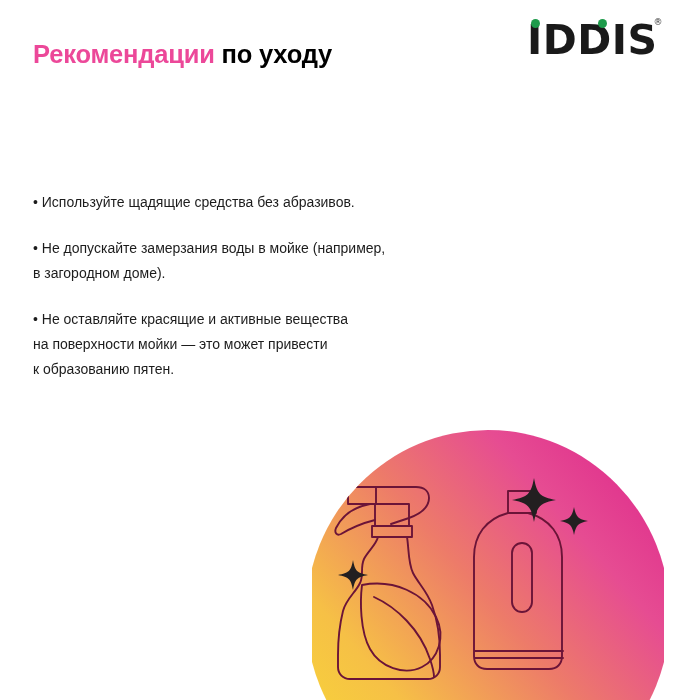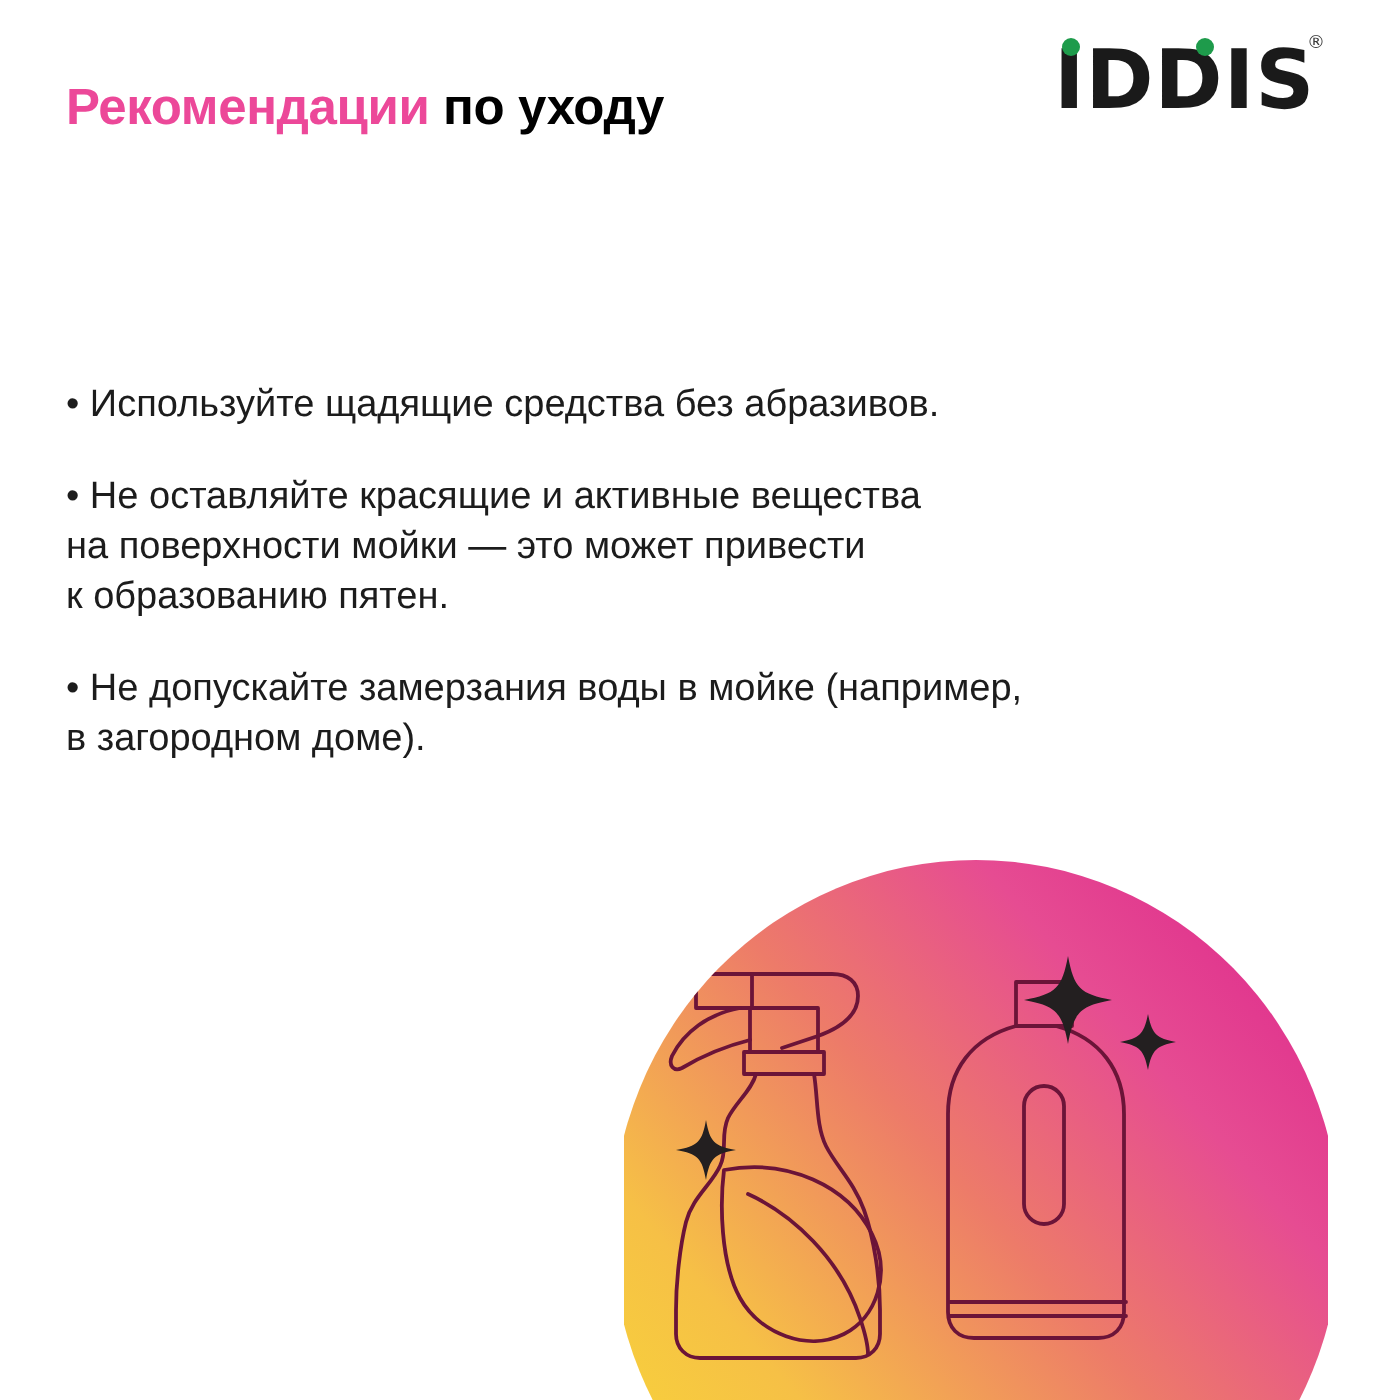--- a/index.html
+++ b/index.html
@@ -112,21 +112,21 @@
   
   .care-list {
     position:absolute;
     left:33px;
     top:190px;
     width:620px;
   }
 
   .care-item {
     color:#1c1c1c;
-    font-size:19px;
+    font-size:14px;
     line-height:25px;
     margin-bottom:21px;
     white-space:pre-line;
   }
   .care-item:last-child { margin-bottom:0; }
 
   
   .blob-wrap {
     position:absolute;
     left:312px;
@@ -151,25 +151,25 @@
         <span>IDDIS</span>
         <span class="logo-dot d1"></span>
         <span class="logo-dot d2"></span>
         <span class="logo-reg">®</span>
       </div>
     </div>
   </div>
 
   <div class="care-list">
     <p class="care-item">• Используйте щадящие средства без абразивов.</p>
+    <p class="care-item">• Не допускайте замерзания воды в мойке (например,
+в загородном доме).</p>
     <p class="care-item">• Не оставляйте красящие и активные вещества
 на поверхности мойки — это может привести
 к образованию пятен.</p>
-    <p class="care-item">• Не допускайте замерзания воды в мойке (например,
-в загородном доме).</p>
   </div>
 
   <div class="blob-wrap">
     <svg width="352" height="275" viewBox="0 0 352 275">
       <defs>
         <linearGradient id="blobGrad" x1="0" y1="1" x2="1" y2="0.12">
           <stop offset="0" stop-color="#F8DD33"></stop>
           <stop offset="0.28" stop-color="#F6C046"></stop>
           <stop offset="0.55" stop-color="#ED7B69"></stop>
           <stop offset="0.78" stop-color="#E64C92"></stop>

